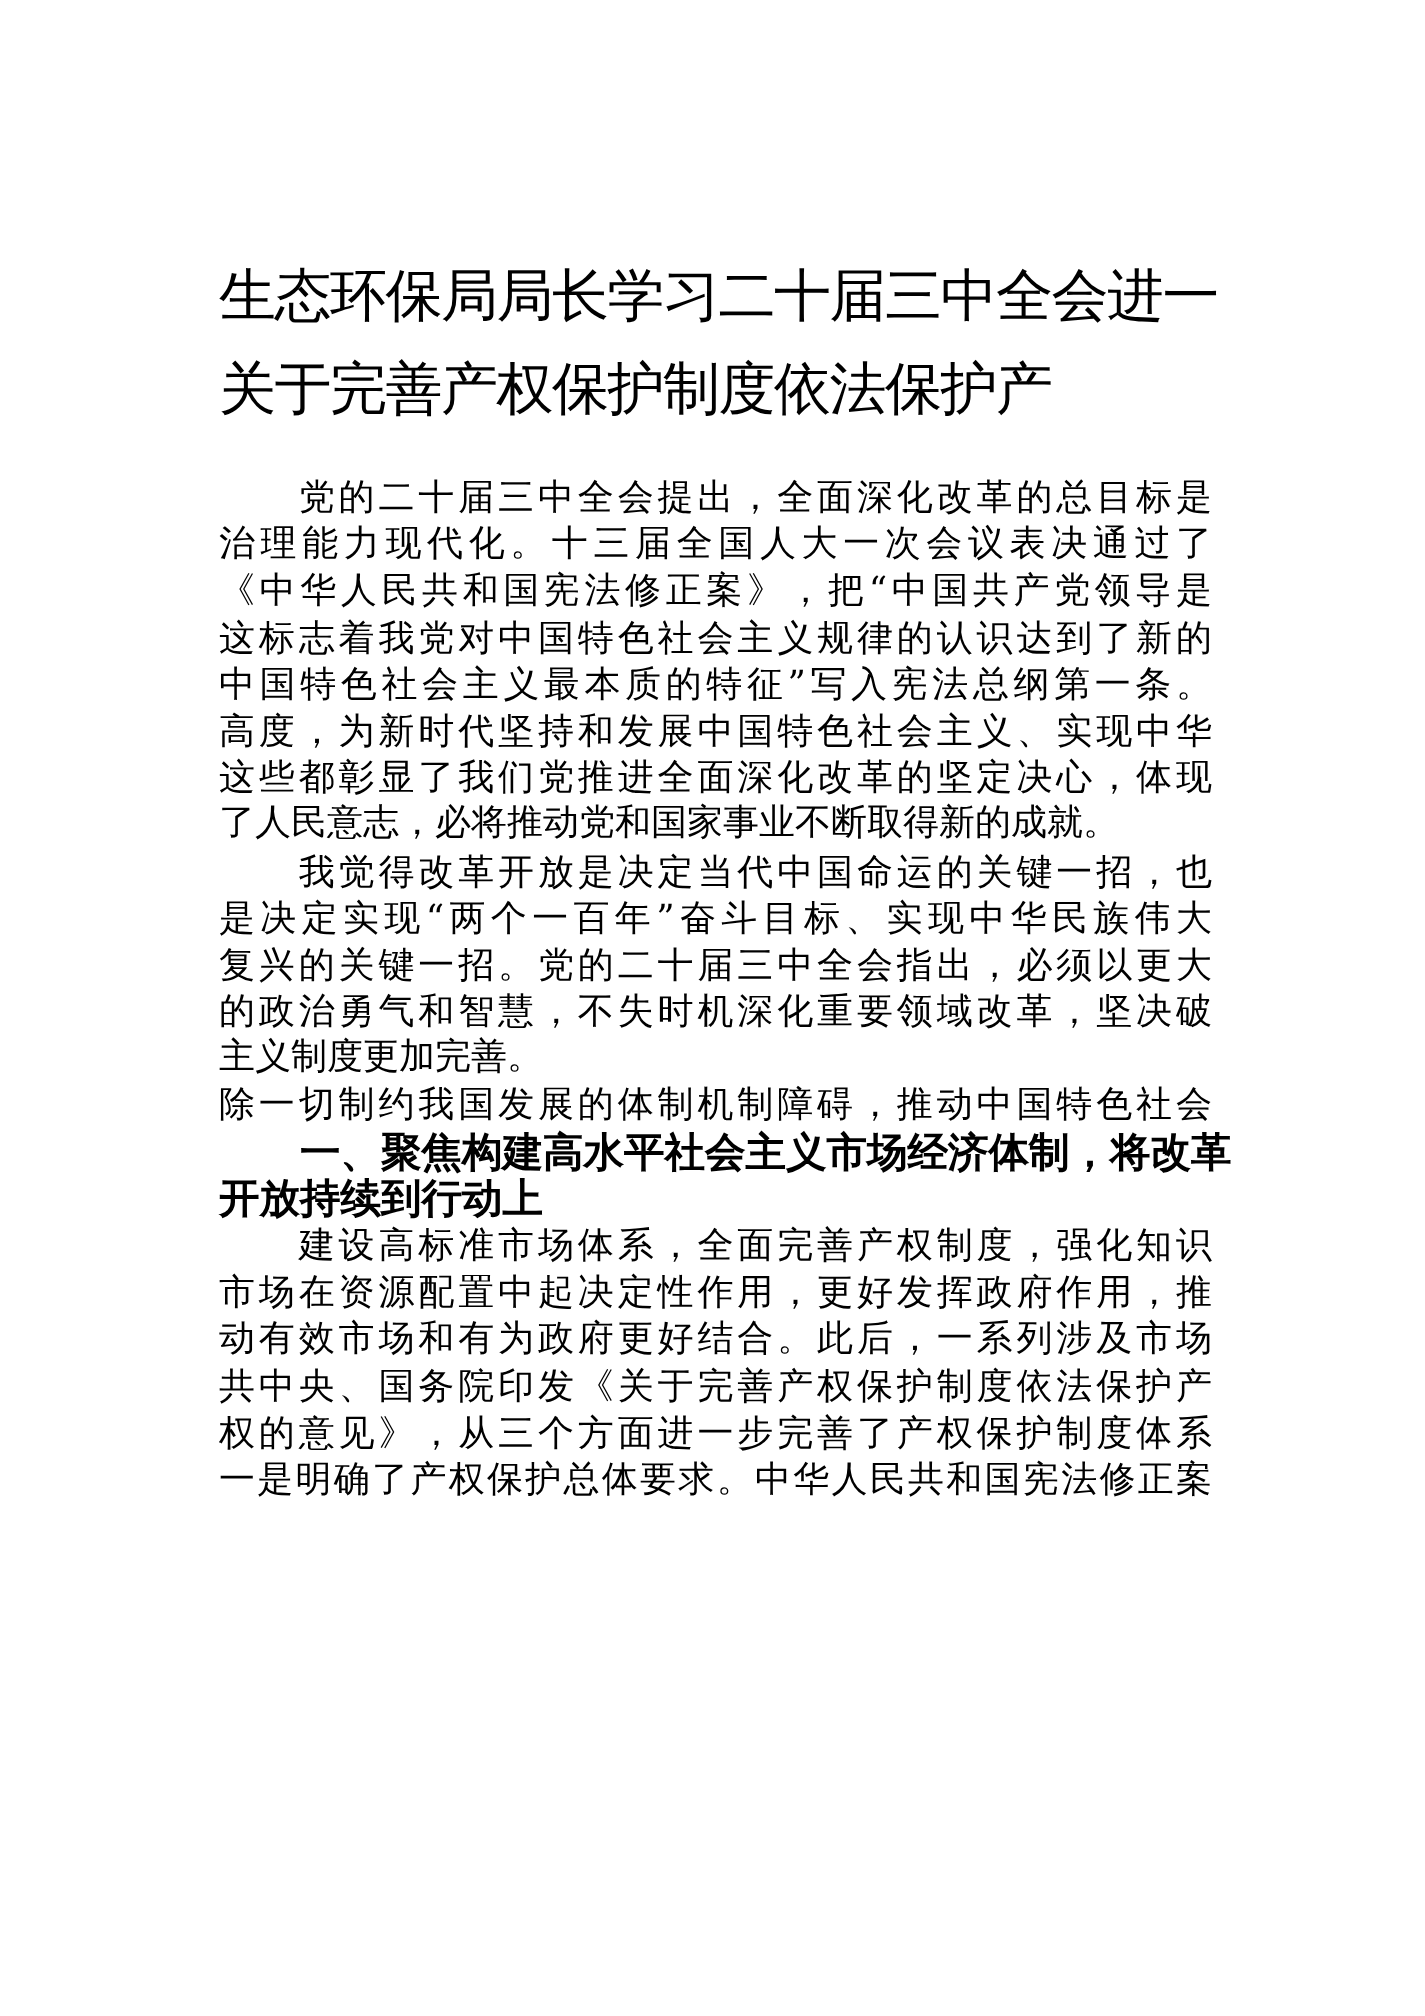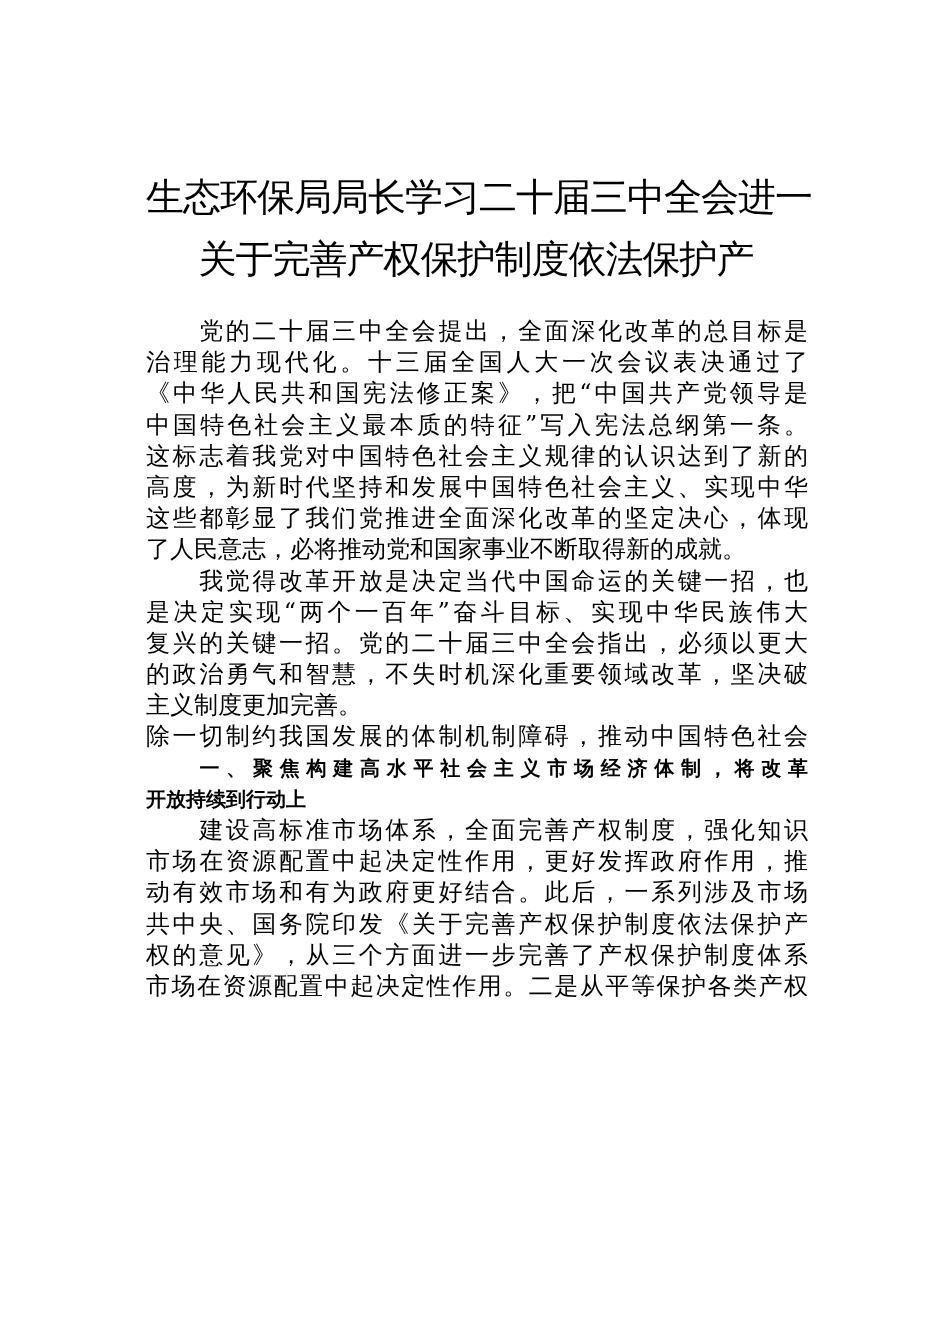--- a/index.html
+++ b/index.html
@@ -15,21 +15,20 @@
       color: #000000;
     }
     .title {
       position: absolute;
       left: 146px;
       width: 660px;
       top: 166px;
       font-family: "DejaVu Sans", "Liberation Sans", sans-serif;
       font-size: 38px;
       line-height: 62px;
-      text-align: center;
       font-weight: normal;
       margin: 0;
       letter-spacing: -1px;
     }
     .title .tl {
       display: block;
       white-space: nowrap;
     }
     .body {
       position: absolute;
@@ -52,40 +51,40 @@
       text-align-last: justify;
       height: 31.2px;
     }
     .line.last {
       text-align-last: left;
       font-family: Liberation Serif, serif;
     }
     .heading .line {
       font-family: "DejaVu Sans", "Liberation Sans", sans-serif;
       font-weight: bold;
-      font-size: 20px;
+      font-size: 27px;
       letter-spacing: 0;
     }
   </style>
 </head>
 <body>
 
 <h1 class="title">
   <span class="tl">生态环保局局长学习二十届三中全会进一</span>
   <span class="tl">关于完善产权保护制度依法保护产</span>
 </h1>
 
 <div class="body">
 
   <p class="para">
     <span class="line">　　党的二十届三中全会提出，全面深化改革的总目标是</span>
     <span class="line">治理能力现代化。十三届全国人大一次会议表决通过了</span>
     <span class="line">《中华人民共和国宪法修正案》，把“中国共产党领导是</span>
+    <span class="line">这标志着我党对中国特色社会主义规律的认识达到了新的</span>
     <span class="line">中国特色社会主义最本质的特征”写入宪法总纲第一条。</span>
-    <span class="line">这标志着我党对中国特色社会主义规律的认识达到了新的</span>
     <span class="line">高度，为新时代坚持和发展中国特色社会主义、实现中华</span>
     <span class="line">这些都彰显了我们党推进全面深化改革的坚定决心，体现</span>
     <span class="line last">了人民意志，必将推动党和国家事业不断取得新的成就。</span>
   </p>
 
   <p class="para">
     <span class="line">　　我觉得改革开放是决定当代中国命运的关键一招，也</span>
     <span class="line">是决定实现“两个一百年”奋斗目标、实现中华民族伟大</span>
     <span class="line">复兴的关键一招。党的二十届三中全会指出，必须以更大</span>
     <span class="line">的政治勇气和智慧，不失时机深化重要领域改革，坚决破</span>
@@ -97,16 +96,16 @@
     <span class="line">　　一、聚焦构建高水平社会主义市场经济体制，将改革</span>
     <span class="line last">开放持续到行动上</span>
   </p>
 
   <p class="para">
     <span class="line">　　建设高标准市场体系，全面完善产权制度，强化知识</span>
     <span class="line">市场在资源配置中起决定性作用，更好发挥政府作用，推</span>
     <span class="line">动有效市场和有为政府更好结合。此后，一系列涉及市场</span>
     <span class="line">共中央、国务院印发《关于完善产权保护制度依法保护产</span>
     <span class="line">权的意见》，从三个方面进一步完善了产权保护制度体系</span>
-    <span class="line">市场在资源配置中起决定性作用。二是从平等保护各类产权</span>
+    <span class="line">一是明确了产权保护总体要求。中华人民共和国宪法修正案</span>
   </p>
 
 </div>
 
 </body></html>

